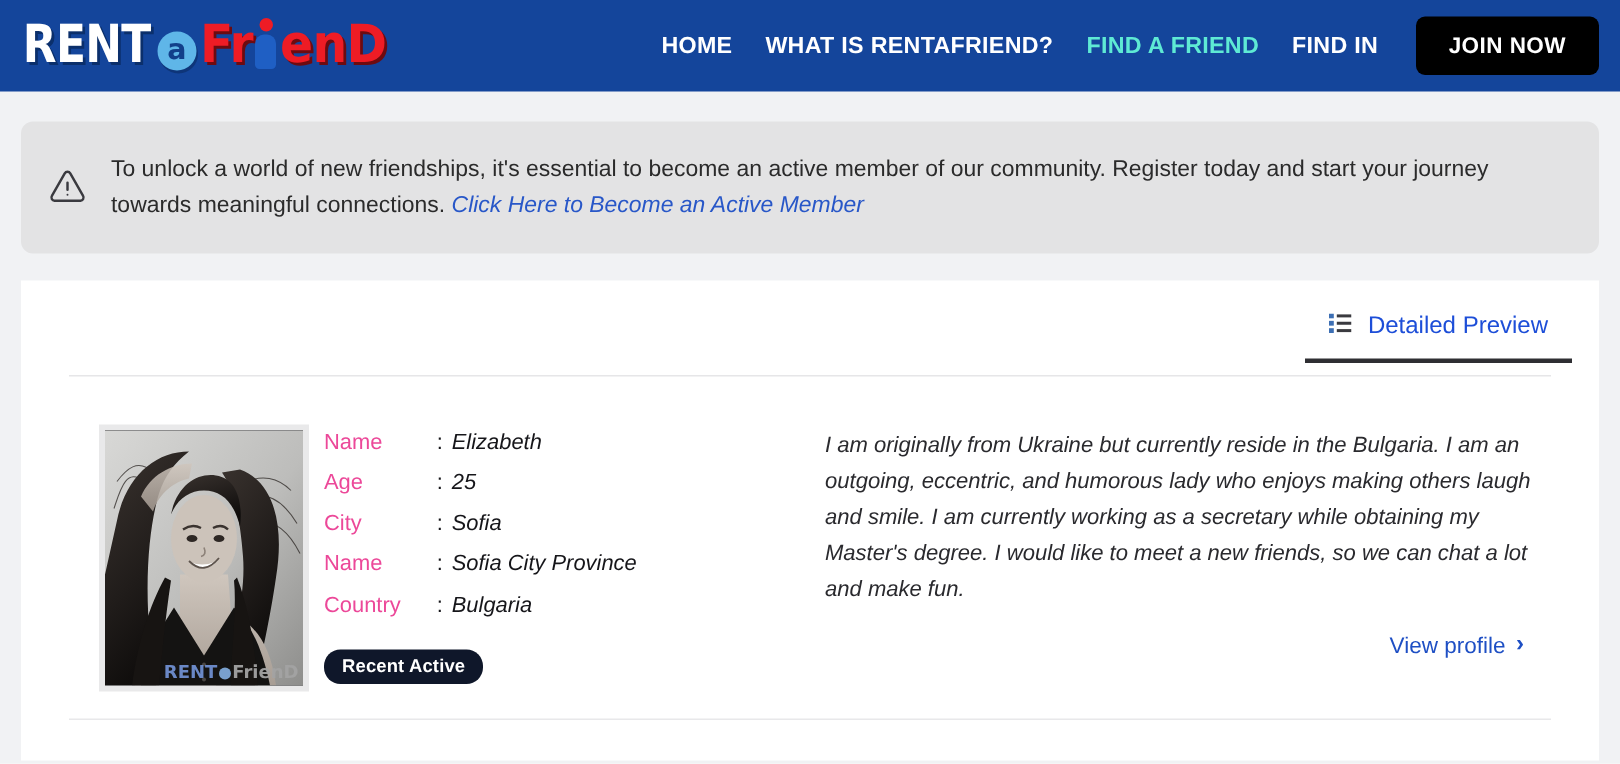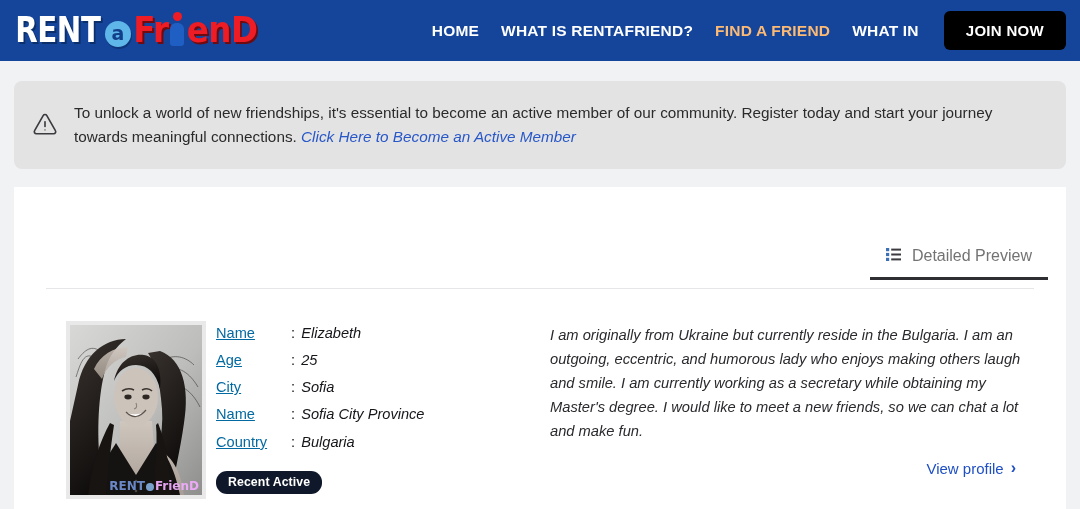--- a/index.html
+++ b/index.html
@@ -94,21 +94,21 @@
   .nav-item {
     color: #ffffff;
     font-size: 15.5px;
     font-weight: bold;
     letter-spacing: 0.2px;
     padding: 8px 11px;
     text-decoration: none;
     white-space: nowrap;
     cursor: pointer;
   }
-  .nav-item.accent { color: #fdba74; }
+  .nav-item.accent { color: #5eead4; }
   .join-btn {
     background: #000000;
     color: #ffffff;
     font-size: 15px;
     font-weight: bold;
     letter-spacing: 0.3px;
     border: none;
     border-radius: 6px;
     padding: 11px 22px;
     margin-left: 14px;
@@ -161,24 +161,23 @@
     display: flex;
     align-items: center;
     gap: 11px;
     padding: 8px 16px 12px 16px;
     font-size: 16px;
     cursor: pointer;
     border-bottom: 3px solid transparent;
     white-space: nowrap;
   }
   .tab.active {
-    color: #737373;
+    color: #1d4ed8;
     border-bottom-color: #2f2f33;
     font-weight: normal;
-    margin-top: 38px;
   }
   .tab.inactive {
     color: #9a9a9f;
     border-bottom-color: #e3e3e6;
   }
   .list-icon, .grid-icon { display: block; }
 
   .divider {
     height: 1px;
     background: #e6e6e8;
@@ -209,36 +208,36 @@
     right: 3px; bottom: 3px;
     font-family: "DejaVu Sans", sans-serif;
     font-weight: bold;
     font-size: 12px;
     line-height: 1;
     display: flex;
     align-items: center;
     opacity: 0.95;
   }
   .wm-blue { color: #6f8fd0; }
-  .wm-red  { color: #f0abfc; text-align: center; }
+  .wm-red  { color: #a3a3a3; text-align: center; }
   .wm-dot {
     width: 8px; height: 8px; border-radius: 50%;
     background: #7fa8d8; display:inline-block; margin: 0 1px;
     position: relative; top: 1px;
   }
 
   .info-col { flex: 0 0 330px; padding-left: 10px; padding-top: 2px; }
   .info-table { border-collapse: collapse; }
   .info-table td {
     font-size: 14.6px;
     padding: 0 0 6px 0;
     vertical-align: top;
     line-height: 1.45;
   }
-  .info-label { color: #0369a1; padding-right: 24px !important; white-space: nowrap; text-decoration: underline; }
+  .info-label { color: #ec4899; padding-right: 24px !important; white-space: nowrap; }
   .info-value {
     color: #16161a;
     font-weight: normal;
     font-style: italic;
     white-space: nowrap;
   }
   .info-colon { color: #16161a; padding-right: 6px !important; }
   .badge {
     display: inline-block;
     margin-top: 12px;
@@ -296,21 +295,21 @@
           <span class="body"></span>
       </span>
       <span class="lg-red">enD</span>
     </span>
   </div>
 
   <nav class="nav">
     <a class="nav-item" href="#">HOME</a>
     <a class="nav-item" href="#">WHAT IS RENTAFRIEND?</a>
     <a class="nav-item accent" href="#">FIND A FRIEND</a>
-    <a class="nav-item" href="#">WHAT IN</a>
+    <a class="nav-item" href="#">FIND IN</a>
     <button class="join-btn">JOIN NOW</button>
   </nav>
 </div>
 
 <div class="banner-wrap">
   <div class="banner">
     <span class="warn-icon">
       <svg width="26" height="26" viewBox="0 0 24 24" fill="none" stroke="#3a3a3f" stroke-width="1.5" stroke-linecap="round" stroke-linejoin="round">
         <path d="M10.3 3.3 L2.4 17.2 a1.9 1.9 0 0 0 1.7 2.9 h15.8 a1.9 1.9 0 0 0 1.7 -2.9 L13.7 3.3 a1.95 1.95 0 0 0 -3.4 0 z"></path>
         <line x1="12" y1="9" x2="12" y2="13.4"></line>

